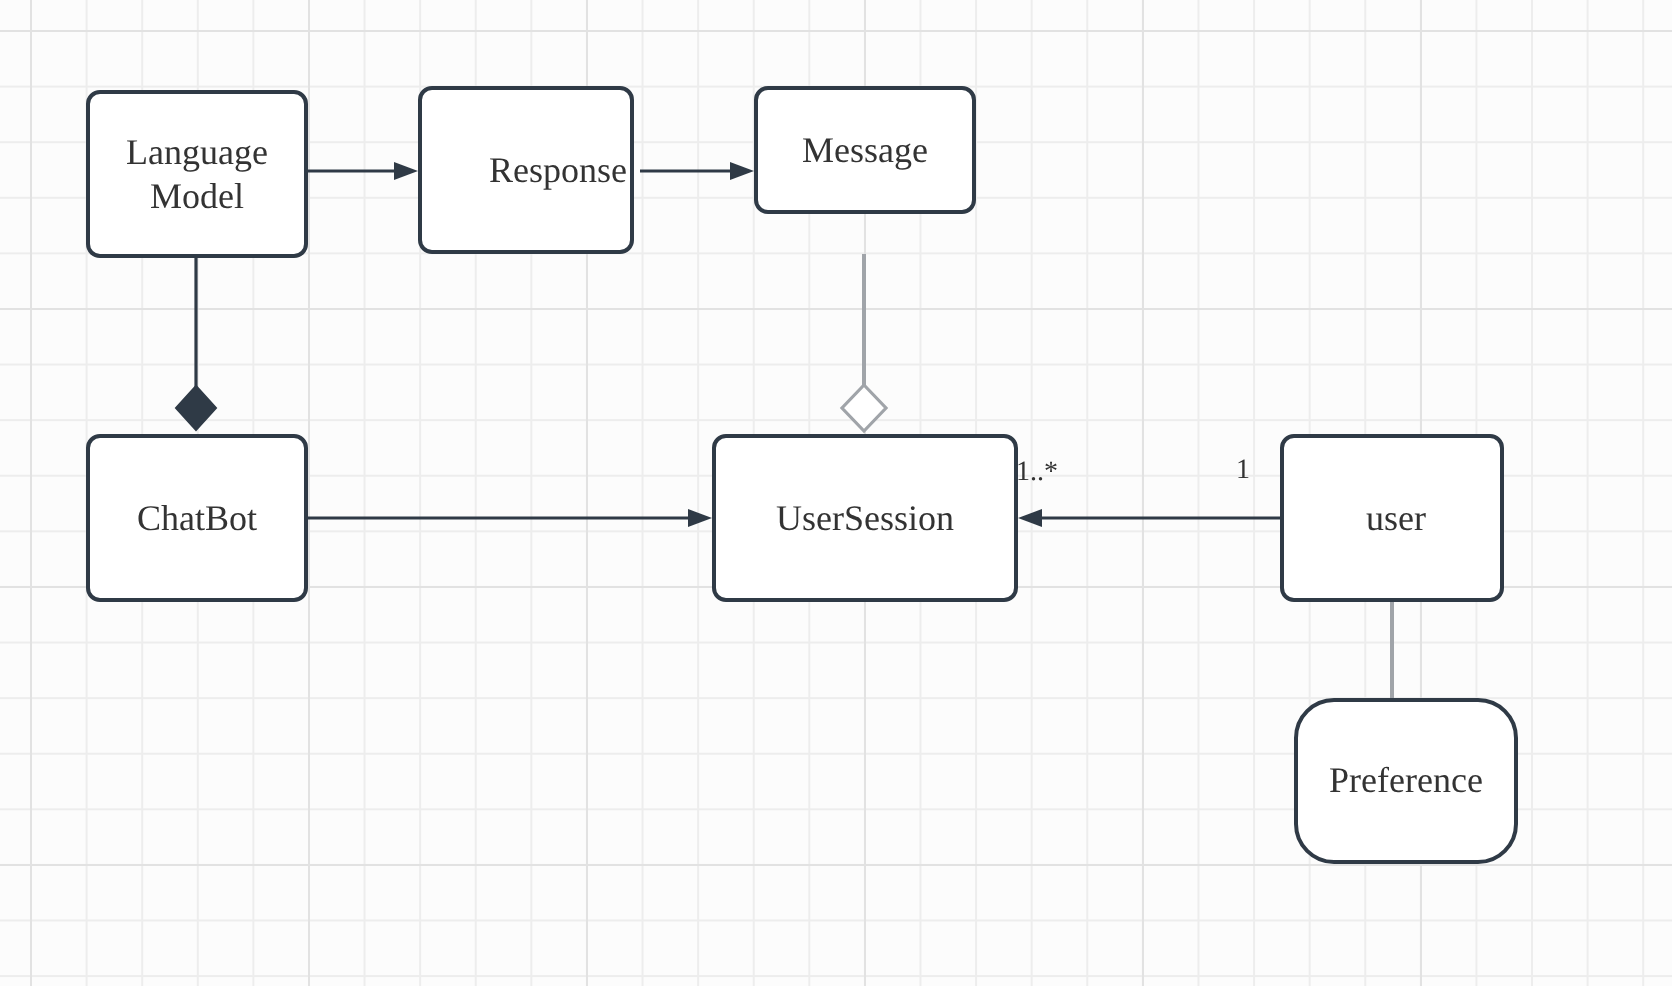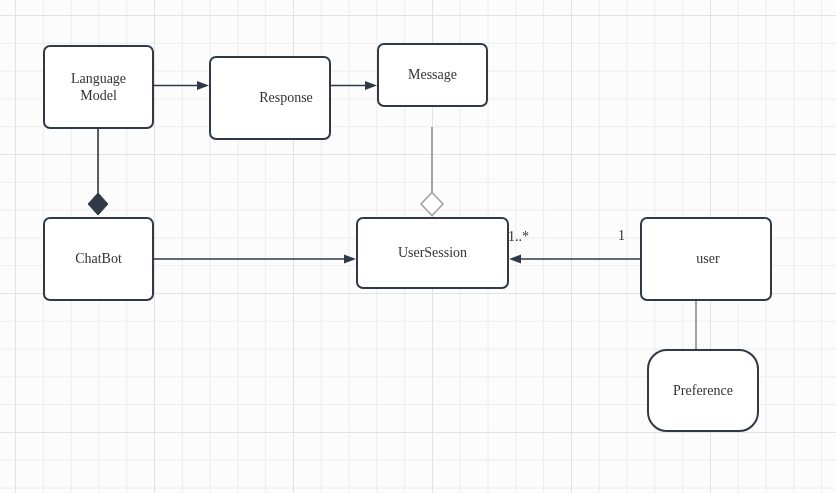--- a/index.html
+++ b/index.html
@@ -45,21 +45,21 @@
     position: absolute;
     z-index: 2;
     background: var(--node-fill);
     border: 2px solid var(--stroke-dark);
     border-radius: 7px;
     display: flex;
     align-items: center;
     justify-content: center;
     text-align: center;
     color: var(--text);
-    font-size: 14px;
+    font-size: 18px;
     line-height: 1.25;
     padding: 4px 12px;
   }
 
   .edge-label {
     position: absolute;
     z-index: 3;
     color: var(--text);
     font-size: 14px;
     white-space: nowrap;
@@ -104,37 +104,37 @@
 
     <g>
       <line class="stroke-gray" x1="696" y1="301" x2="696" y2="349"></line>
     </g>
   </svg>
 
   <div class="node" style="left:43px;  top:45px;  width:111px; height:84px;">
     <span>Language Model</span>
   </div>
 
-  <div class="node" style="left:209px; top:56px;  width:122px; height:84px;padding-left:44px;">
+  <div class="node" style="left:209px; top:43px;  width:108px; height:84px;padding-left:44px;">
     <span>Response</span>
   </div>
 
   <div class="node" style="left:377px; top:43px;  width:111px; height:64px;">
     <span>Message</span>
   </div>
 
   <div class="node" style="left:43px;  top:217px; width:111px; height:84px;">
     <span>ChatBot</span>
   </div>
 
-  <div class="node" style="left:356px; top:217px; width:153px; height:72px;">
+  <div class="node" style="left:356px; top:217px; width:153px; height:84px;">
     <span>UserSession</span>
   </div>
 
-  <div class="node" style="left:640px; top:217px; width:132px; height:84px;padding-left:16px;">
+  <div class="node" style="left:640px; top:217px; width:112px; height:84px;padding-left:16px;">
     <span>user</span>
   </div>
 
   <div class="node" style="left:647px; top:349px; width:112px; height:83px;border-radius:20px;">
     <span>Preference</span>
   </div>
 
   <div class="edge-label" style="left:508px; top:229px;">1..*</div>
 
   <div class="edge-label" style="left:618px; top:228px;">1</div>

